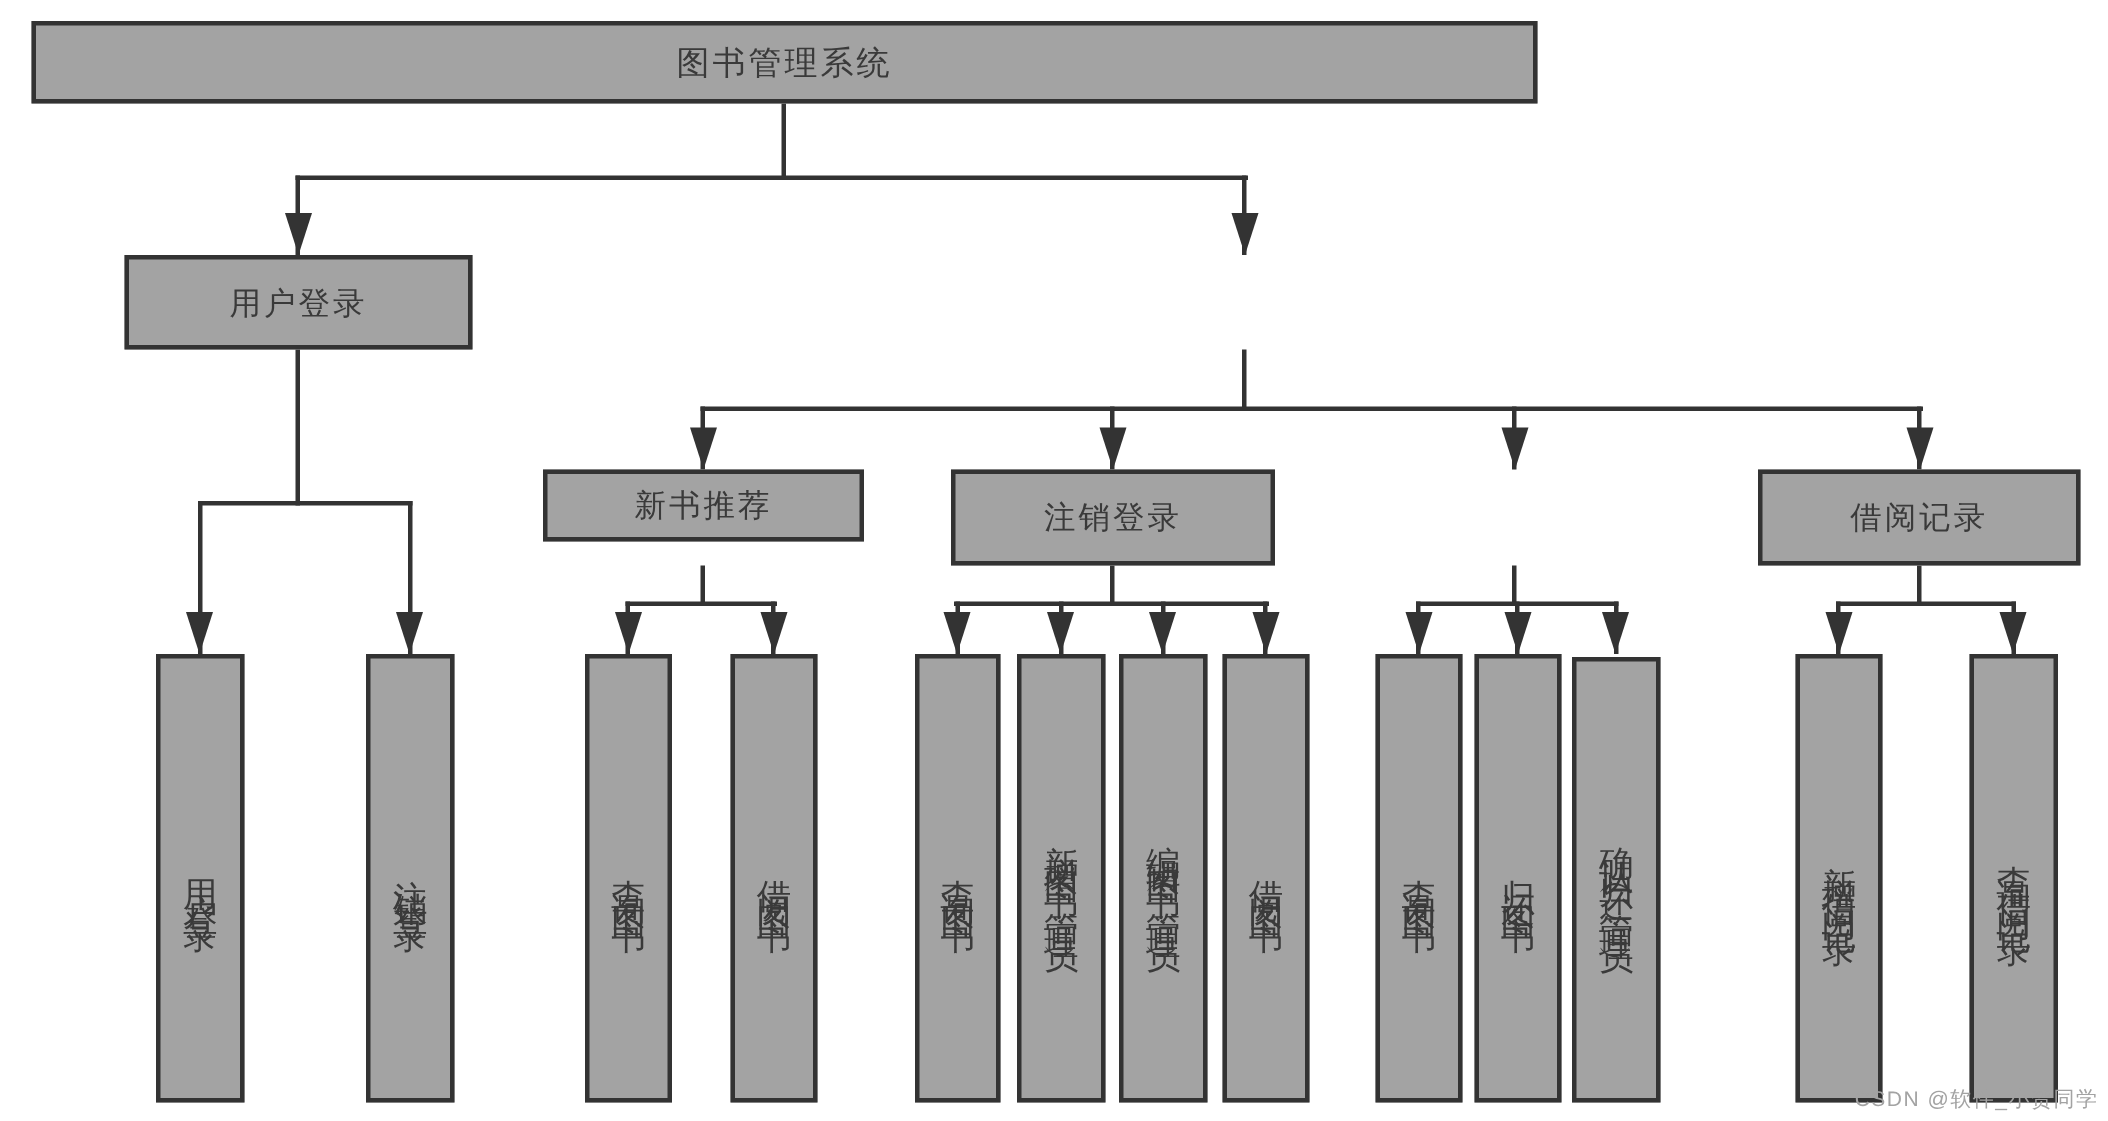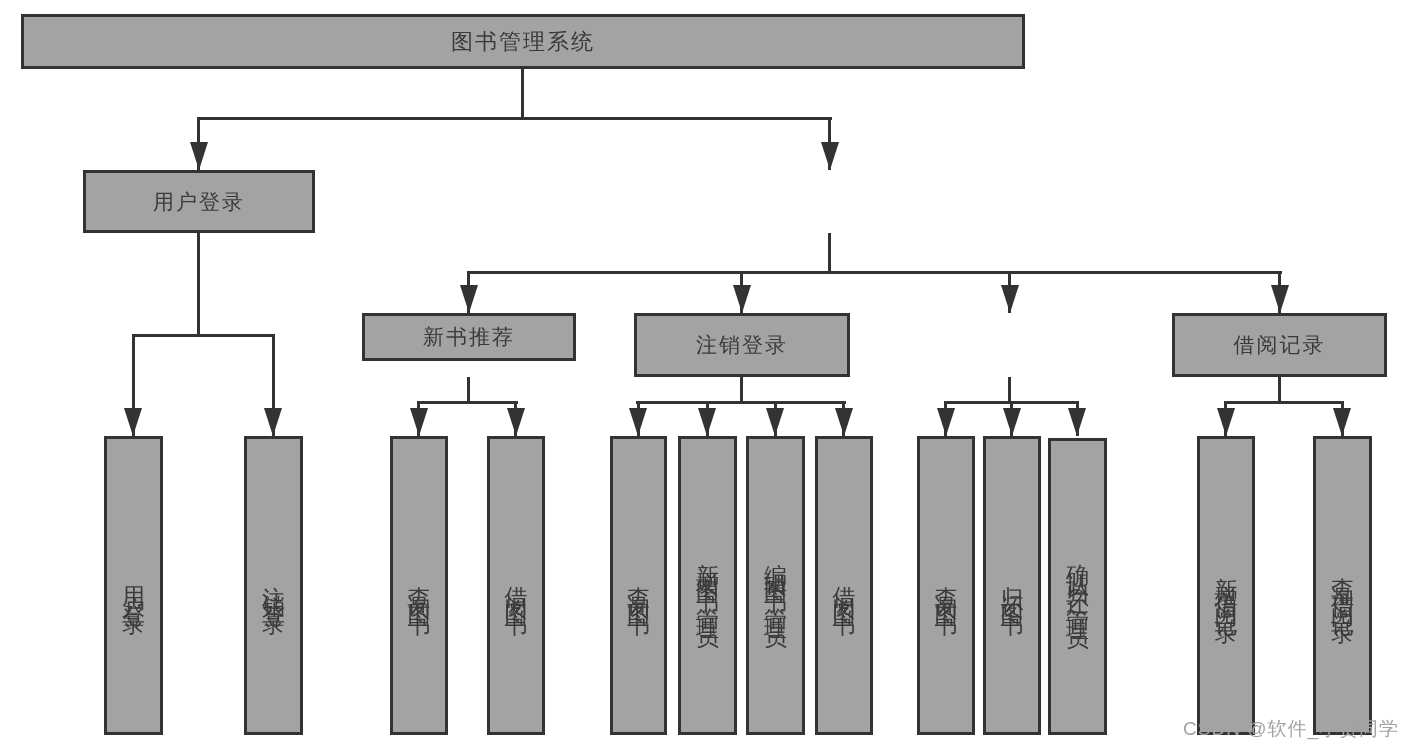--- a/index.html
+++ b/index.html
@@ -34,21 +34,21 @@
   .arrow{
     position:absolute;
     width:0;height:0;
     border-left:9px solid transparent;
     border-right:9px solid transparent;
     border-top:28px solid #333333;
   }
   .watermark{
     position:absolute;
     right:6px;bottom:5px;
-    font-size:19px;
+    font-size:14px;
     color:#a3a3a3;
     letter-spacing:1px;
     white-space:nowrap;
     text-align:right;
   }
 </style>
 </head>
 <body>
 
 <div id="canvas">

